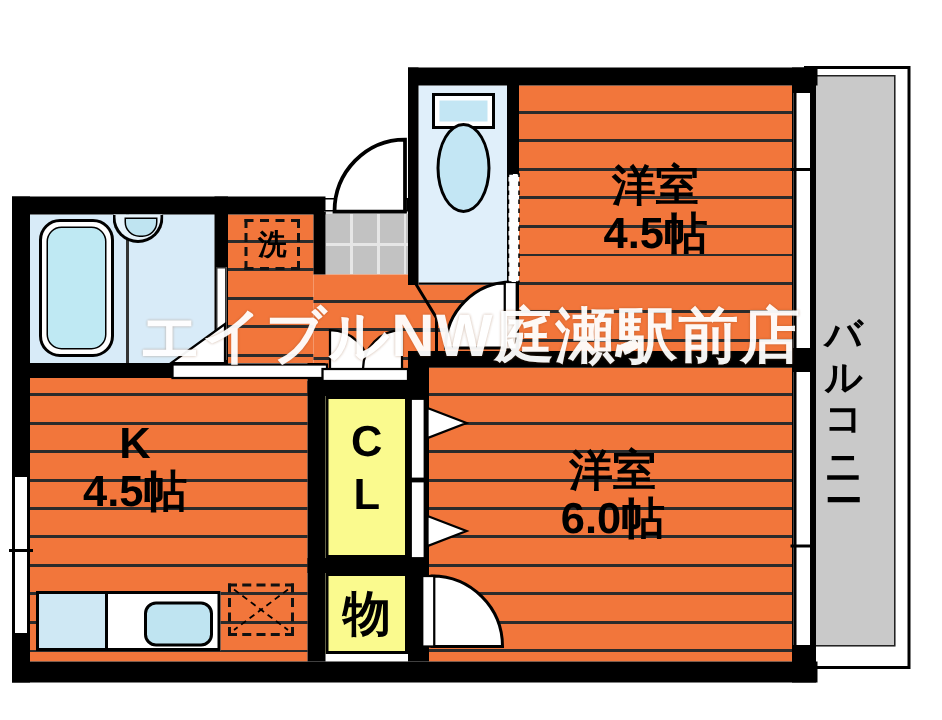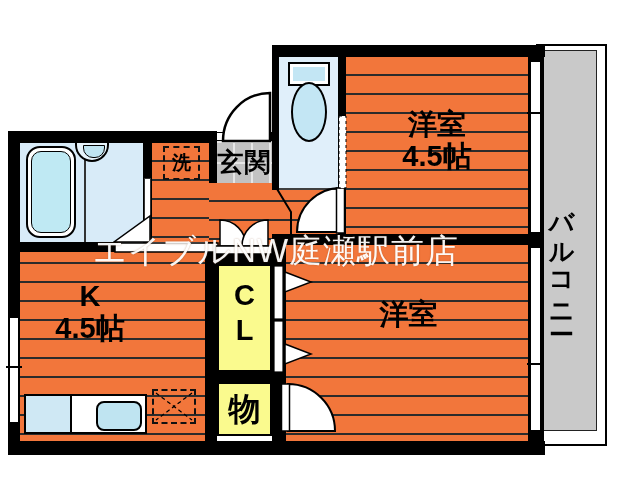--- a/index.html
+++ b/index.html
@@ -15,21 +15,21 @@
   .yellow{background:#fafa8e;border:2px solid #000;box-sizing:border-box;z-index:4;}
   .tile{background-color:#c2c2c2;
         background-image:repeating-linear-gradient(90deg,transparent 0 16px,#e6e6e6 16px 18px),
                          repeating-linear-gradient(0deg,transparent 0 19px,#e6e6e6 19px 21px);}
   .blue{background:#d8ebf8;}
   .win{position:absolute;background:#ffffff;border-left:2px solid #000;border-right:2px solid #000;box-sizing:border-box;z-index:5;}
   .lbl{position:absolute;z-index:6;color:#000;text-align:center;line-height:1.12;font-weight:600;}
   .lbl .l1{font-size:29px;}
   .lbl .l2{font-size:29px;}
   svg.overlay{position:absolute;left:0;top:0;z-index:5;}
-  .watermark{position:absolute;left:93px;top:229px;z-index:9;font-size:33px;font-weight:400;
+  .watermark{position:absolute;left:93px;top:196px;z-index:9;font-size:40px;font-weight:700;
              color:#ffffff;opacity:0.95;letter-spacing:1px;white-space:nowrap;
              text-shadow:0 0 2px rgba(130,70,30,.45);}
   .fixture{position:absolute;box-sizing:border-box;z-index:4;}
 </style>
 </head>
 <body>
 
 <div class="plan">
 
   <div class="abs" style="left:536px;top:44px;width:71px;height:402px;border:2px solid #000;background:#fff;z-index:1;box-sizing:border-box;"></div>
@@ -113,26 +113,26 @@
     <path d="M 527 113 L 544 113" stroke="#000" stroke-width="2"></path>
     <path d="M 527 364 L 544 364" stroke="#000" stroke-width="2"></path>
   </svg>
 
   <div class="lbl" style="left:346px;top:108px;width:182px;">
     <div class="l1">洋室</div>
     <div class="l2">4.5帖</div>
   </div>
   <div class="lbl" style="left:286px;top:298px;width:245px;">
     <div class="l1">洋室</div>
+    <div class="l2">6.0帖</div>
   </div>
   <div class="lbl" style="left:25px;top:280px;width:130px;">
     <div class="l1">K</div>
     <div class="l2">4.5帖</div>
   </div>
-  <div class="lbl" style="left:217px;top:148px;width:55px;font-size:26px;letter-spacing:1px;">玄関</div>
   <div class="lbl" style="left:217px;top:278px;width:55px;font-size:29px;white-space:pre-line;line-height:1.2;">C
 L</div>
   <div class="lbl" style="left:217px;top:392px;width:55px;font-size:32px;">物</div>
   <div class="lbl" style="left:546px;top:168px;width:30px;height:180px;font-size:25px;writing-mode:vertical-rl;letter-spacing:3px;font-weight:600;">バルコニー</div>
 
   <div class="watermark">エイブルNW庭瀬駅前店</div>
 
 </div>
 
 </body></html>

